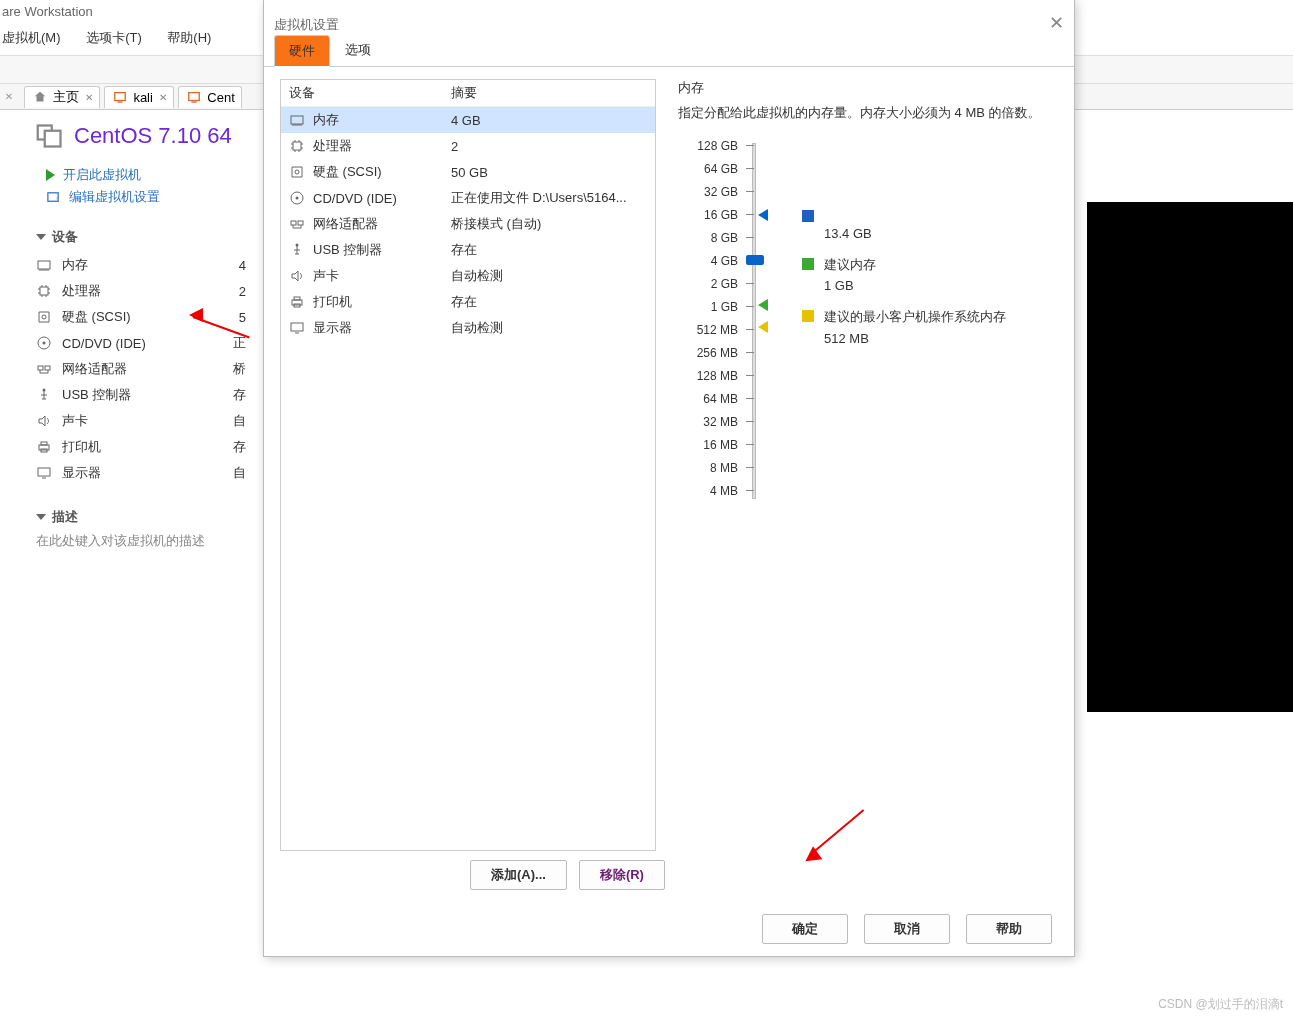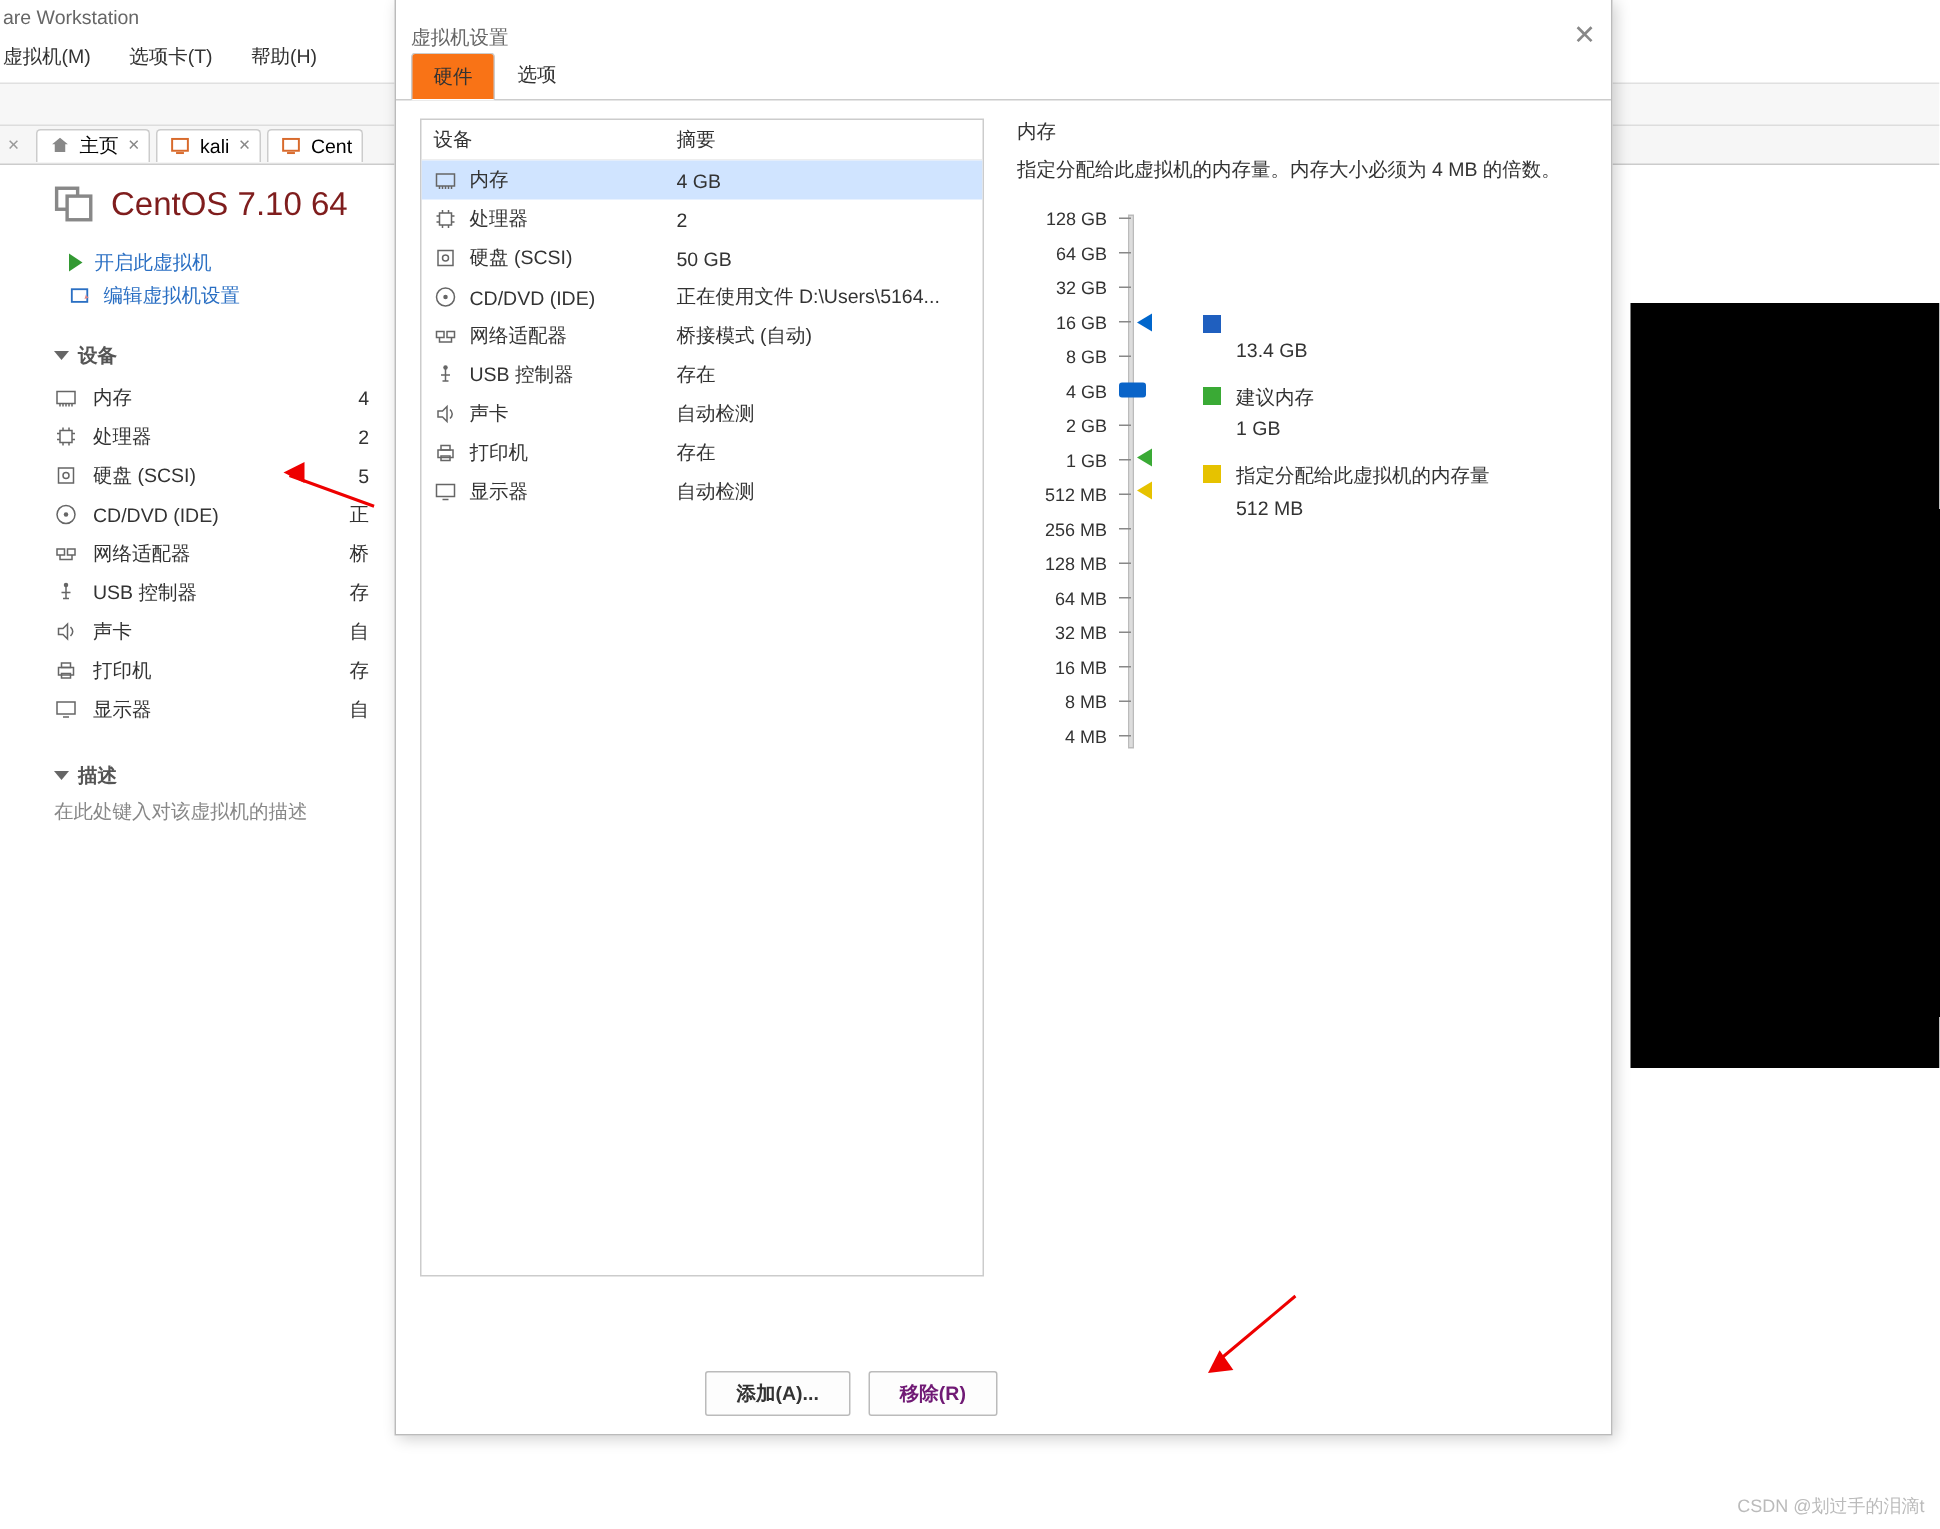--- a/index.html
+++ b/index.html
@@ -9,21 +9,21 @@
   .menubar span { margin-right: 22px; color: #333; }
   .toolbar-row { height: 28px; background: #f7f7f7; border-bottom: 1px solid #ddd; }
   .tabbar { display: flex; align-items: center; border-bottom: 1px solid #ccc; padding-left: 4px; background: #f6f6f6; height: 26px; }
   .tabclose { width: 10px; height: 22px; display: flex; align-items: center; justify-content: center; color: #999; font-size: 10px; margin-right: 10px; }
   .tab { display: flex; align-items: center; height: 22px; padding: 0 6px 0 8px; border: 1px solid #ccc; border-bottom: none; border-radius: 3px 3px 0 0; margin-right: 4px; background: #fff; gap: 6px; }
   .tab .close { color: #888; font-size: 10px; }
   .ico-house { width: 14px; height: 14px; display: inline-block; }
   .ico-vm { width: 14px; height: 14px; display: inline-block; }
   .main { position: relative; padding: 6px 0 0 36px; }
   .vm-title { display: flex; align-items: center; gap: 10px; margin: 6px 0 16px; }
-  .vm-title-text { font-size: 22px; color: #7f1d1d; }
+  .vm-title-text { font-size: 22px; color: #6d28d9; }
   .linkrow { display: flex; align-items: center; gap: 8px; color: #2a6fc3; margin: 4px 0 4px 10px; cursor: pointer; }
   .linkrow .tri { width: 0; height: 0; border-left: 9px solid #339933; border-top: 6px solid transparent; border-bottom: 6px solid transparent; display: inline-block; }
   .section-head { display: flex; align-items: center; gap: 6px; color: #555; font-size: 15px; font-weight: 600; margin: 22px 0 6px 0; }
   .section-head::before { content: ""; width: 0; height: 0; border-top: 6px solid #666; border-left: 5px solid transparent; border-right: 5px solid transparent; display: inline-block; }
   .dev-list { width: 210px; }
   .dev-row { display: flex; align-items: center; padding: 4px 0; gap: 10px; color: #333; }
   .dev-row .val { margin-left: auto; color: #333; }
   .desc-hint { color: #888; margin-top: 6px; }
   .red-arrow1 { position: absolute; left: 193px; top: 206px; pointer-events: none; }
   .red-arrow1::after{content:"";position:absolute;width:60px;height:2px;background:#e00;transform:rotate(20deg);transform-origin:left center;}
@@ -392,23 +392,28 @@
               <div class="sq blue"></div>
             </div>
           <div class="legend-sub">13.4 GB</div>
           <div class="legend-item">
               <div class="sq green"></div>
               <div class="legend-text">建议内存</div>
             </div>
           <div class="legend-sub">1 GB</div>
           <div class="legend-item">
               <div class="sq yellow"></div>
-              <div class="legend-text">指定分配给此虚拟机的内存量</div>
+              <div class="legend-text">建议的最小客户机操作系统内存</div>
             </div>
           <div class="legend-sub">512 MB</div>
         </div>
       </div>
     </div>
     <div class="red-arrow2"></div>
   </div>
+  <div class="dlg-footer">
+    <button class="btn" style="width:86px">确定</button>
+    <button class="btn" style="width:86px">取消</button>
+    <button class="btn" style="width:86px">帮助</button>
+  </div>
 </div>
 
 <div class="watermark">CSDN @划过手的泪滴t</div>
 
 </body></html>

